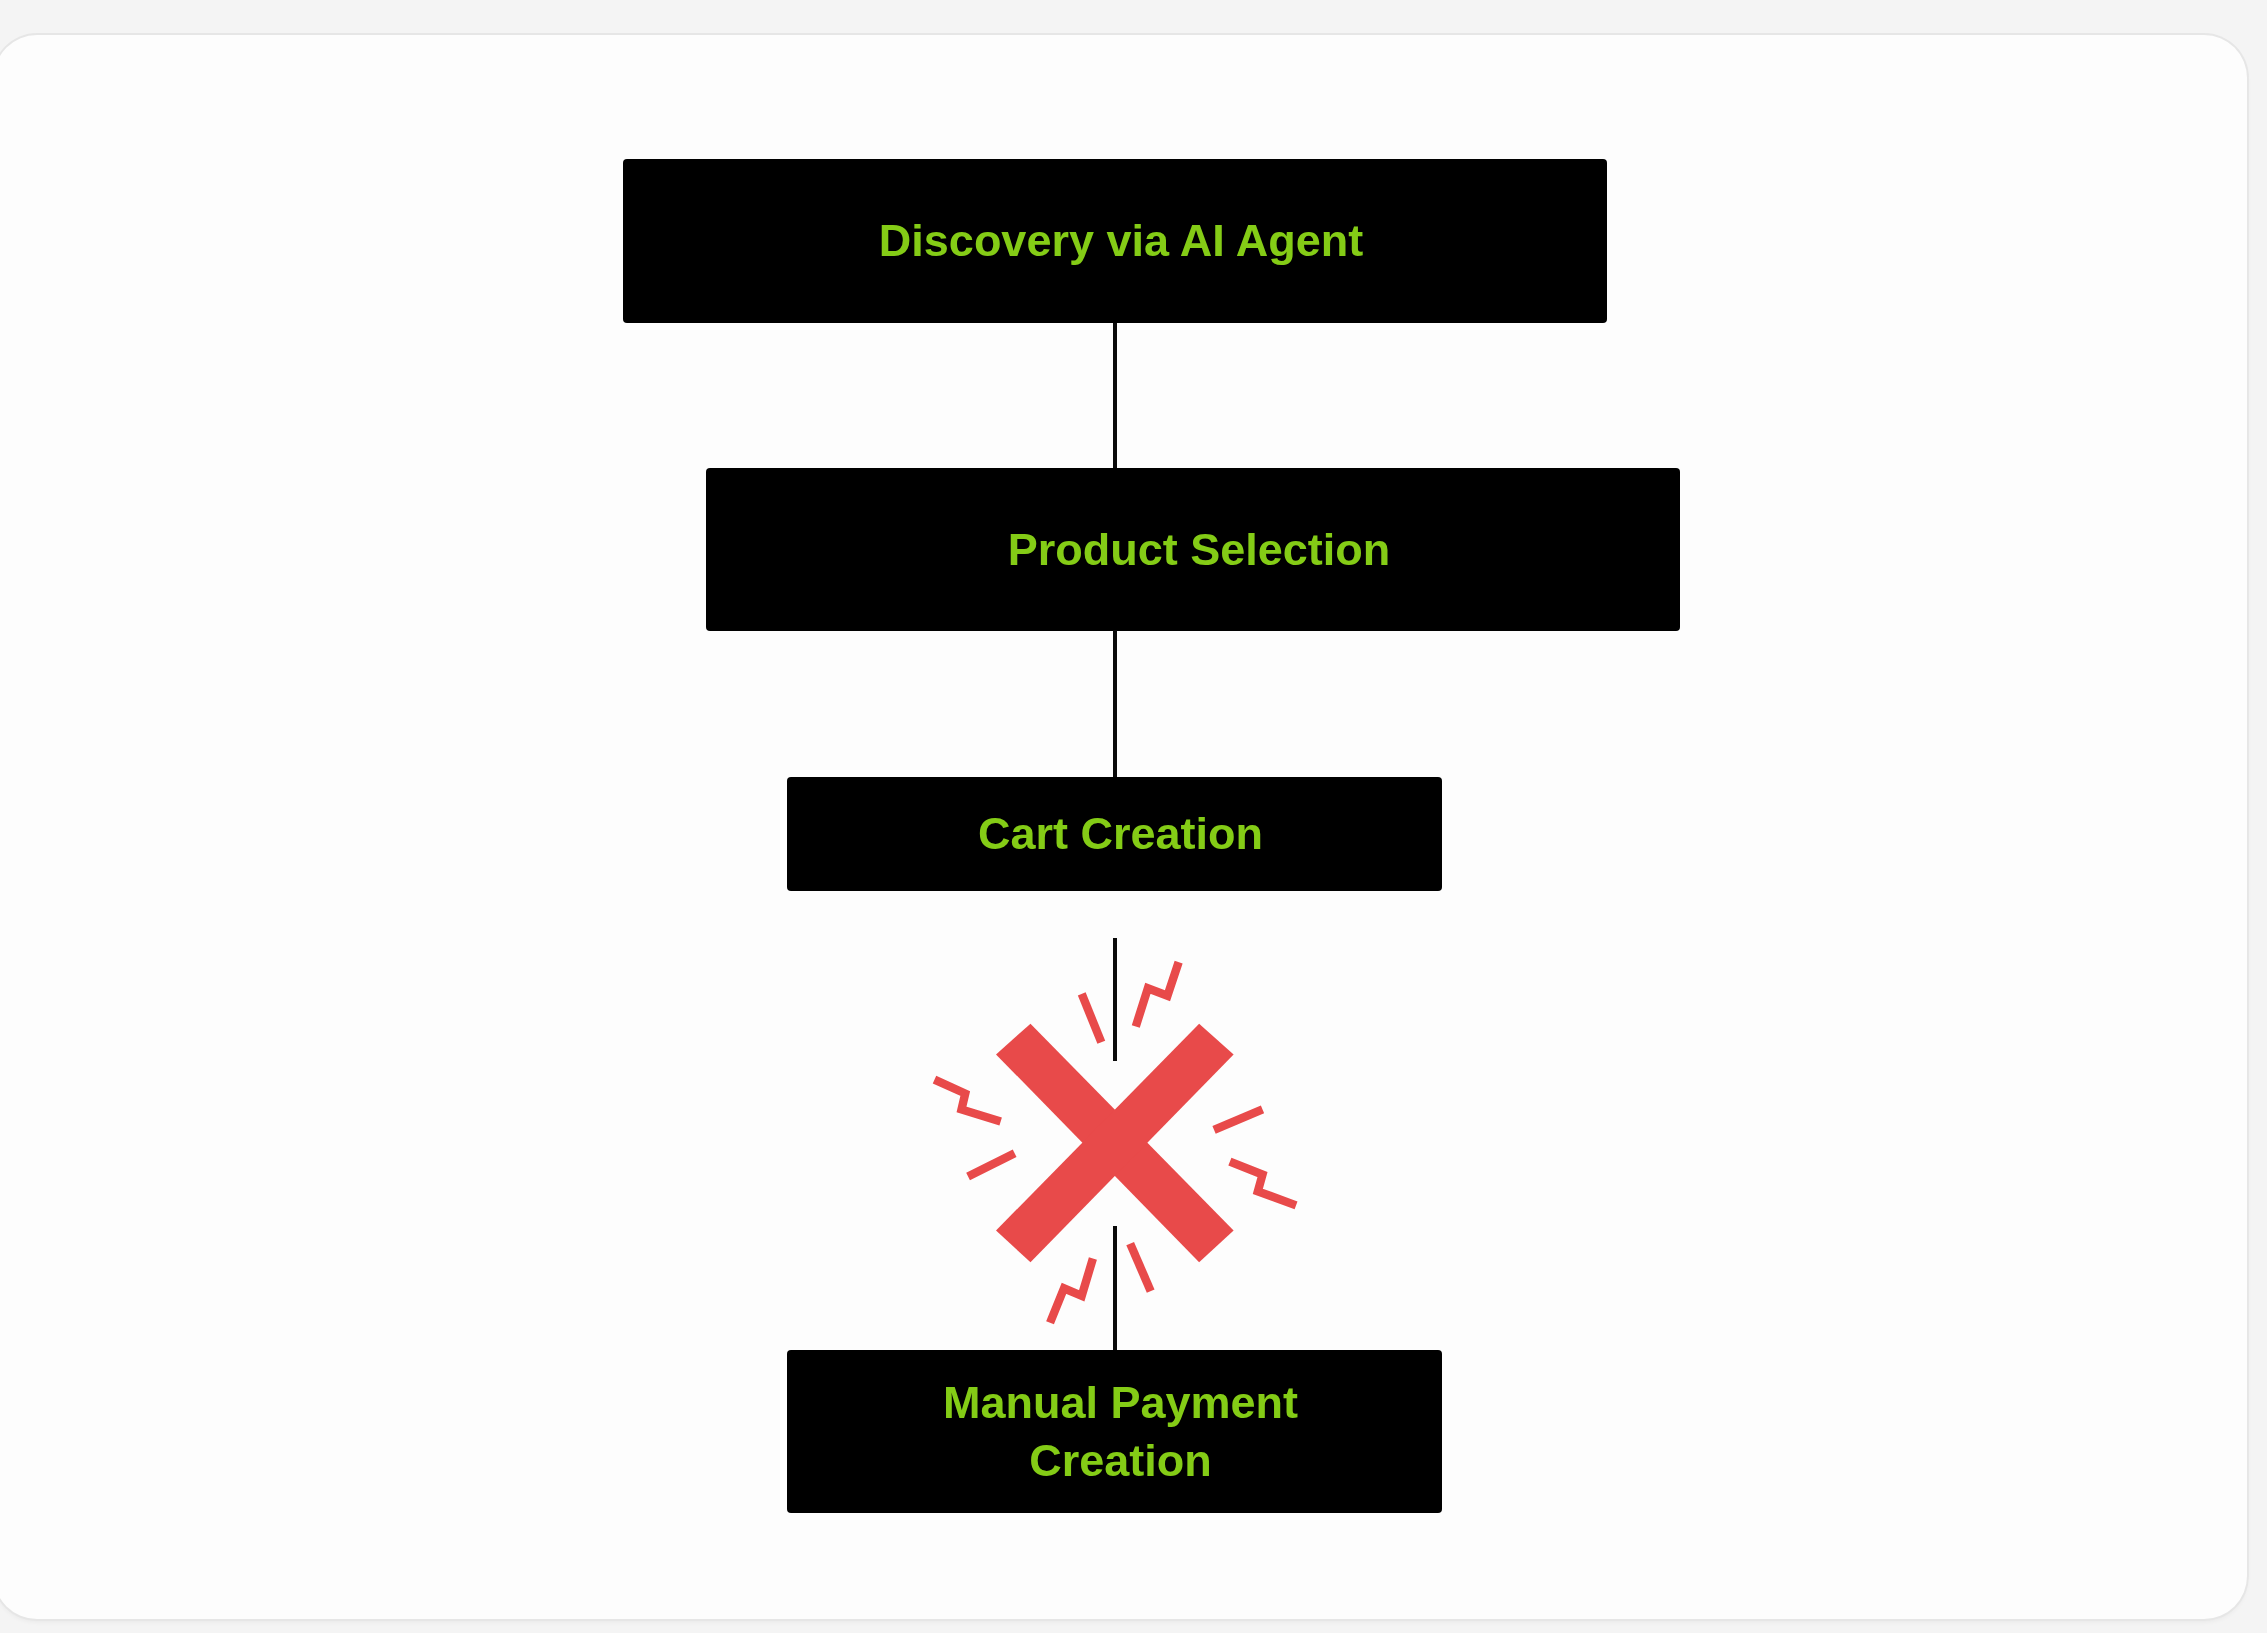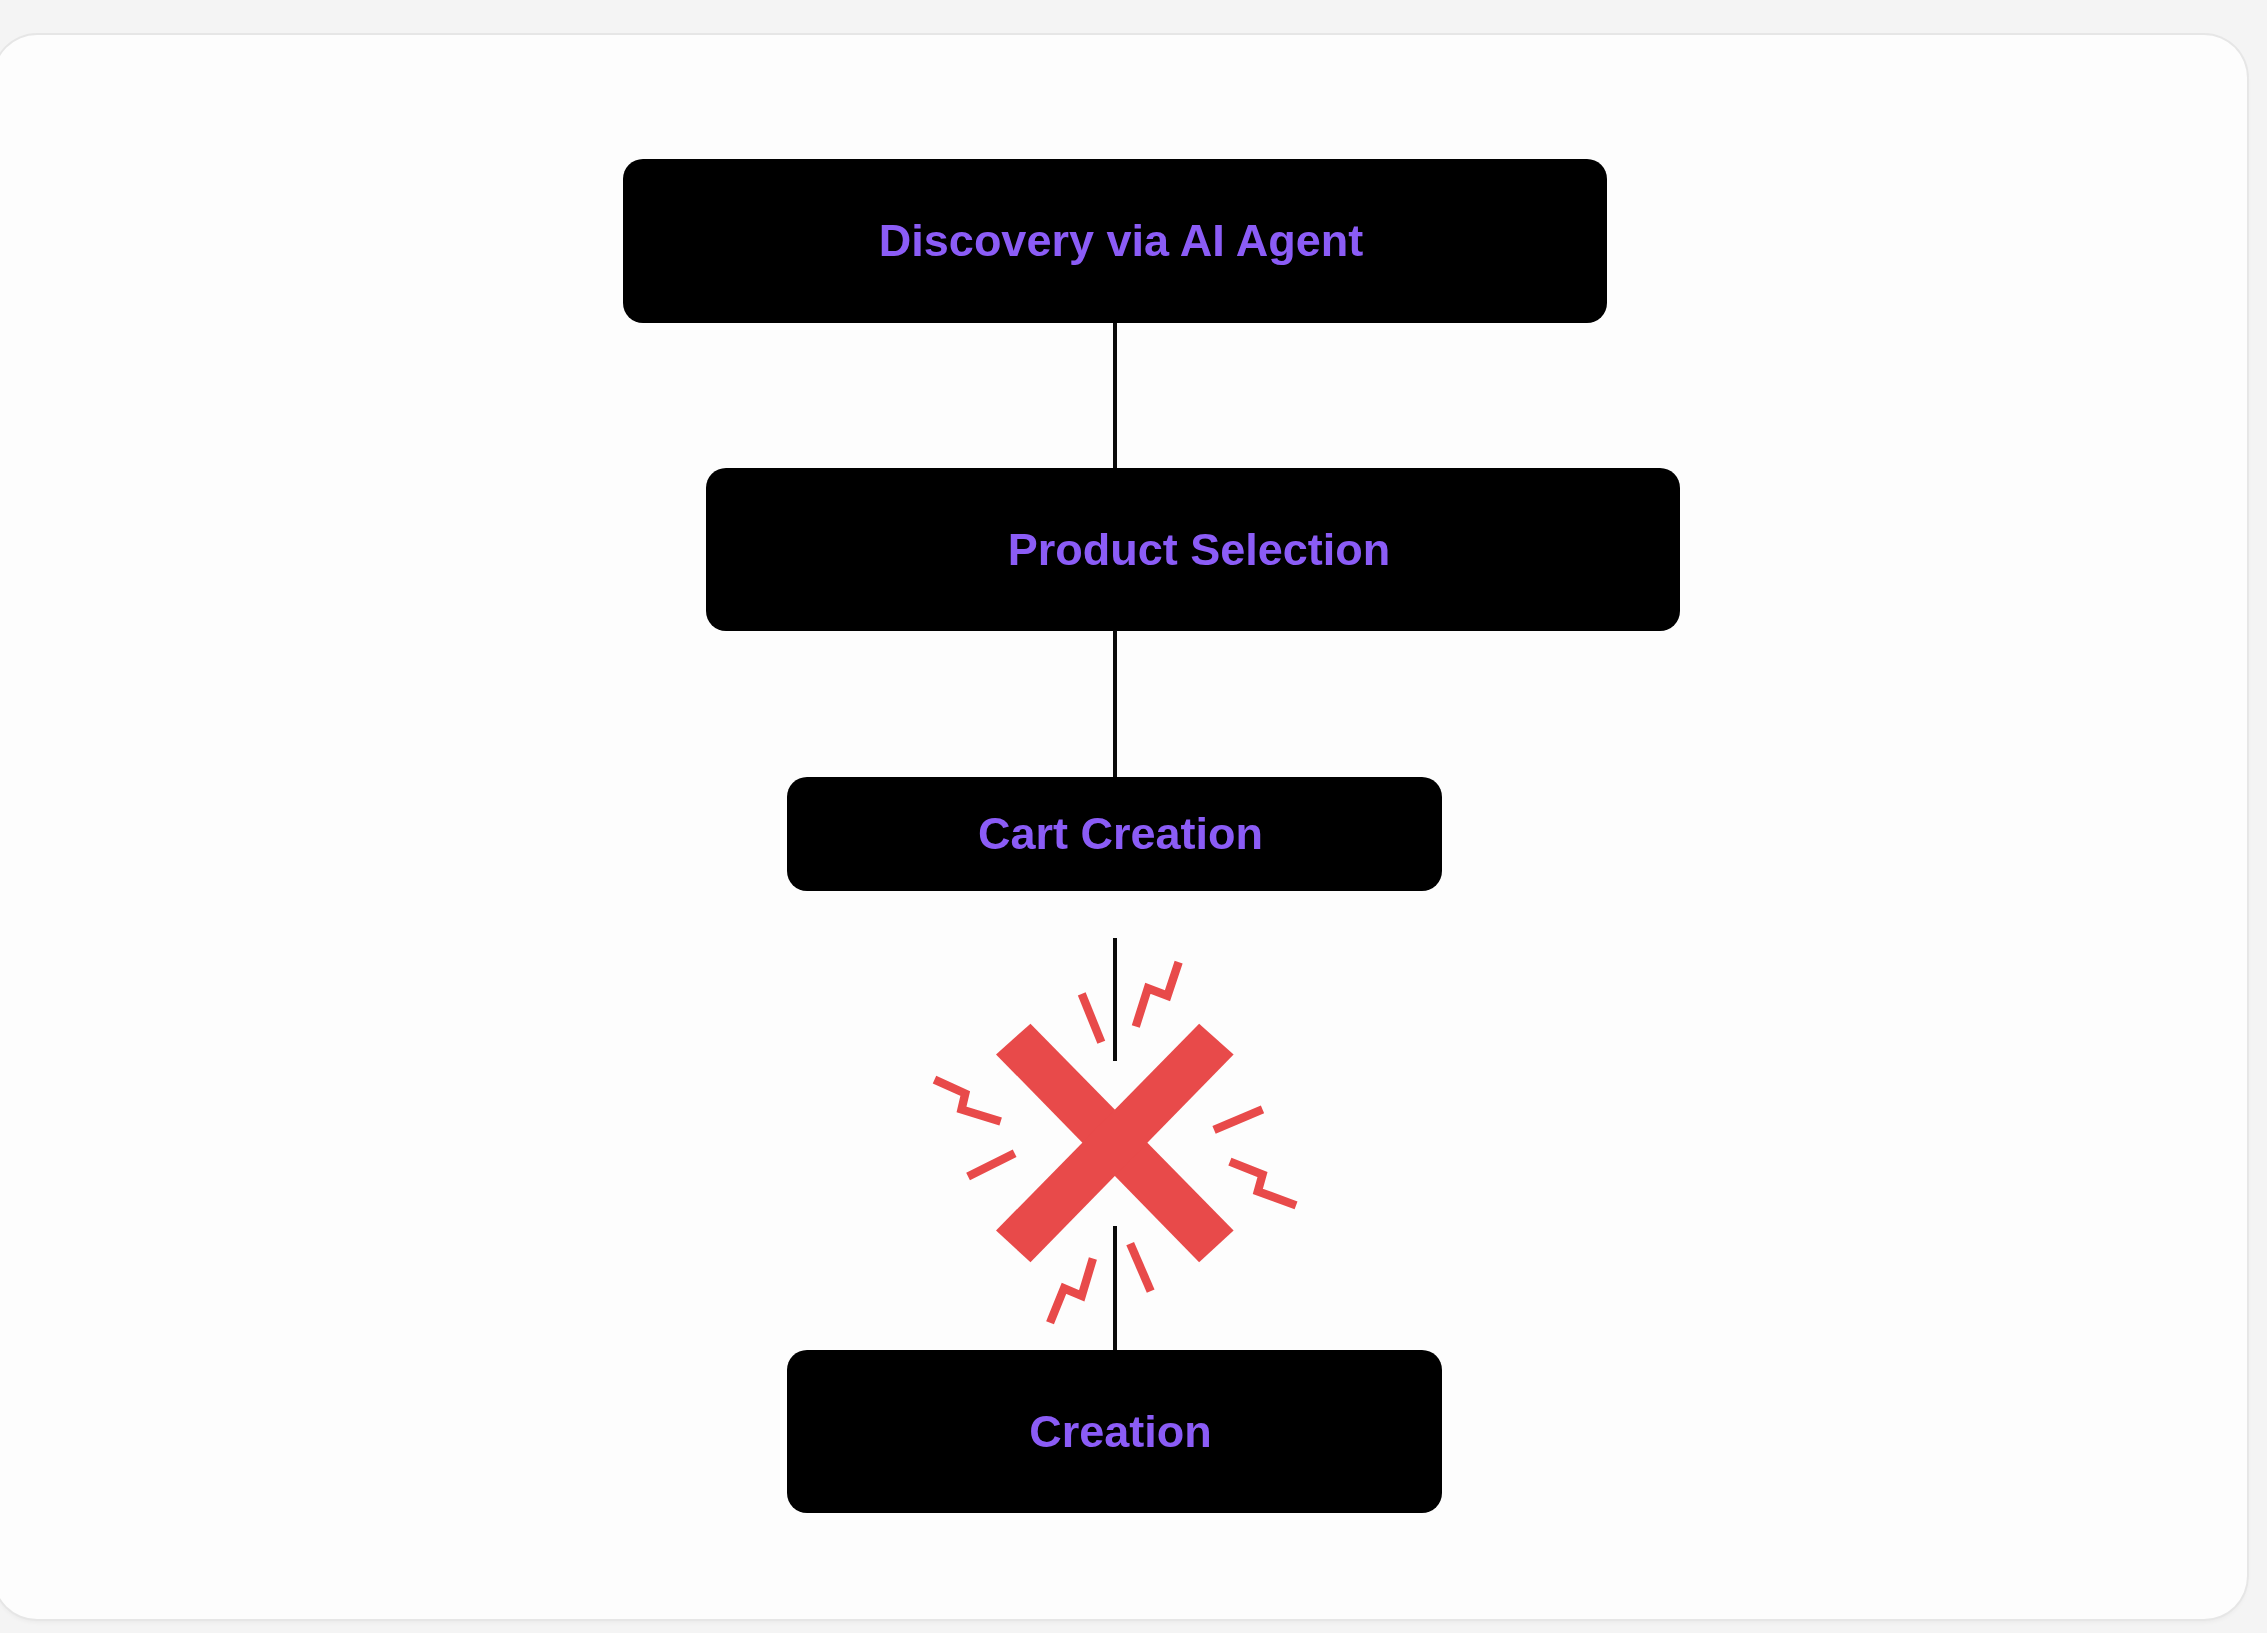--- a/index.html
+++ b/index.html
@@ -7,23 +7,23 @@
     width:2267px; height:1633px; position:relative; overflow:hidden;
     background:#f4f4f4;
     font-family:"Liberation Sans", "DejaVu Sans", sans-serif;
   }
   .card {
     position:absolute; left:-5.6px; top:35px; width:2253px; height:1584px;
     background:#fdfdfd; border-radius:43px;
     box-shadow: 0 0 0 1.9px #e6e6e6, 0 2.8px 5.6px rgba(0,0,0,0.05);
   }
   .node {
-    position:absolute; background:#000; border-radius:20px;
+    position:absolute; background:#000; border-radius:4px;
     display:flex; align-items:center; justify-content:center; text-align:center;
-    color:#8b5cf6; font-weight:700; font-size:45px; line-height:58px;
+    color:#84cc16; font-weight:700; font-size:45px; line-height:58px;
     box-sizing:border-box;
     padding-left:12px;
   }
   .connector { position:absolute; width:3.7px; background:#0a0a0a; left:1113px; }
   svg.x { position:absolute; left:914px; top:932px; }
 </style>
 </head>
 <body>
 
 <div class="card"></div>
@@ -67,15 +67,16 @@
 
     <polyline points="339,246 374,260 369,278 410,293"></polyline>
 
     <polyline points="192,350 180,390 161,382 146,419"></polyline>
 
     <line x1="232" y1="334" x2="254" y2="385"></line>
   </g>
 </svg>
 
 <div class="node" style="left:787px; top:1350px; width:655px; height:163px; flex-direction:column;">
+  <span>Manual Payment</span>
   <span>Creation</span>
 </div>
 
 
 </body></html>

